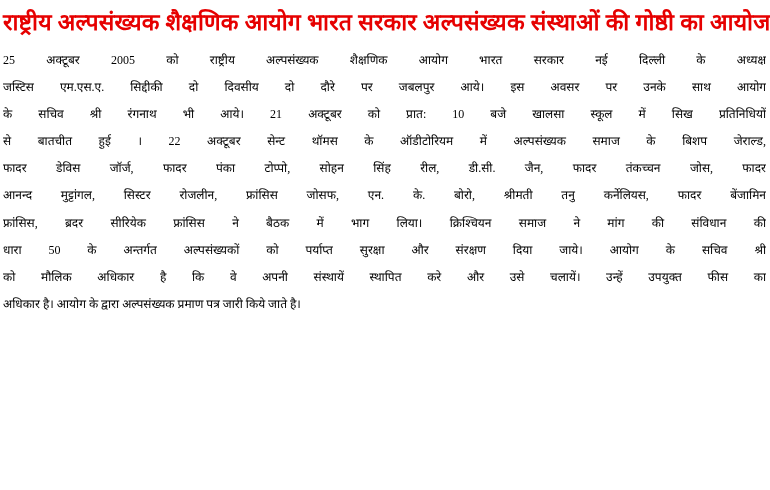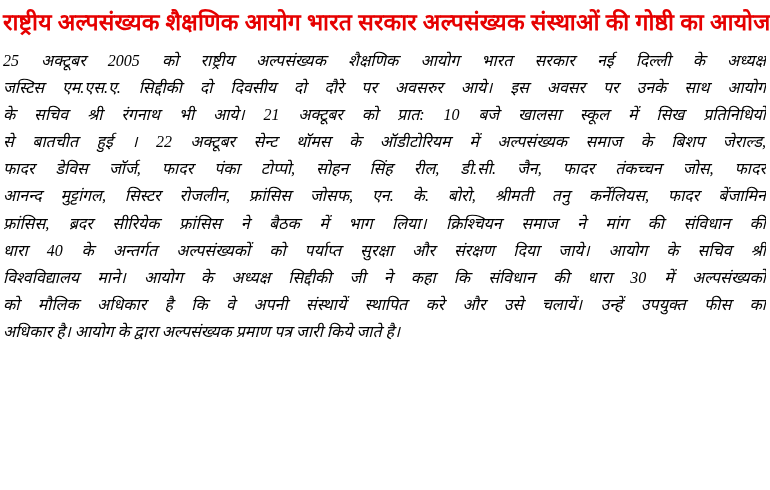--- a/index.html
+++ b/index.html
@@ -20,46 +20,44 @@
   .doc-title {
     margin: 0 0 9px 0;
     font-size: 23px;
     line-height: 30px;
     font-weight: bold;
     white-space: nowrap;
     letter-spacing: 0.2px;
   }
   .doc-body {
     color: #000000;
-    font-size: 16px;
-    font-style: italic;
+    font-size: 12px;
   }
   .body-line {
     text-align: justify;
     text-align-last: justify;
     height: 27.1px;
     line-height: 27.1px;
     white-space: normal;
     overflow: hidden;
   }
   .body-line:last-child {
     text-align-last: left;
   }
 </style>
 </head>
 <body>
 
 <div class="page">
   <h1 class="doc-title" style="color: rgb(230, 0, 0);">राष्ट्रीय अल्पसंख्यक शैक्षणिक आयोग भारत सरकार अल्पसंख्यक संस्थाओं की गोष्ठी का आयोजन</h1>
   <div class="doc-body" style="color: rgb(0, 0, 0);">
       <div class="body-line">25 अक्टूबर 2005 को राष्ट्रीय अल्पसंख्यक शैक्षणिक आयोग भारत सरकार नई दिल्ली के अध्यक्ष</div>
-      <div class="body-line">जस्टिस एम.एस.ए. सिद्दीकी दो दिवसीय दो दौरे पर अवसरुर आये। इस अवसर पर उनके साथ आयोग</div>
+      <div class="body-line">जस्टिस एम.एस.ए. सिद्दीकी दो दिवसीय दो दौरे पर जबलपुर आये। इस अवसर पर उनके साथ आयोग</div>
       <div class="body-line">के सचिव श्री रंगनाथ भी आये। 21 अक्टूबर को प्रात: 10 बजे खालसा स्कूल में सिख प्रतिनिधियों</div>
       <div class="body-line">से बातचीत हुई । 22 अक्टूबर सेन्ट थॉमस के ऑडीटोरियम में अल्पसंख्यक समाज के बिशप जेराल्ड,</div>
       <div class="body-line">फादर डेविस जॉर्ज, फादर पंका टोप्पो, सोहन सिंह रील, डी.सी. जैन, फादर तंकच्चन जोस, फादर</div>
       <div class="body-line">आनन्द मुट्टांगल, सिस्टर रोजलीन, फ्रांसिस जोसफ, एन. के. बोरो, श्रीमती तनु कर्नेलियस, फादर बेंजामिन</div>
       <div class="body-line">फ्रांसिस, ब्रदर सीरियेक फ्रांसिस ने बैठक में भाग लिया। क्रिश्चियन समाज ने मांग की संविधान की</div>
-      <div class="body-line">धारा 40 के अन्तर्गत अल्पसंख्यकों को पर्याप्त सुरक्षा और संरक्षण दिया जाये। आयोग के सचिव श्री</div>
-      <div class="body-line">विश्वविद्यालय माने। आयोग के अध्यक्ष सिद्दीकी जी ने कहा कि संविधान की धारा 30 में अल्पसंख्यकों</div>
+      <div class="body-line">धारा 50 के अन्तर्गत अल्पसंख्यकों को पर्याप्त सुरक्षा और संरक्षण दिया जाये। आयोग के सचिव श्री</div>
       <div class="body-line">को मौलिक अधिकार है कि वे अपनी संस्थायें स्थापित करे और उसे चलायें। उन्हें उपयुक्त फीस का</div>
       <div class="body-line">अधिकार है। आयोग के द्वारा अल्पसंख्यक प्रमाण पत्र जारी किये जाते है।</div>
     </div>
 </div>
 
 </body></html>

